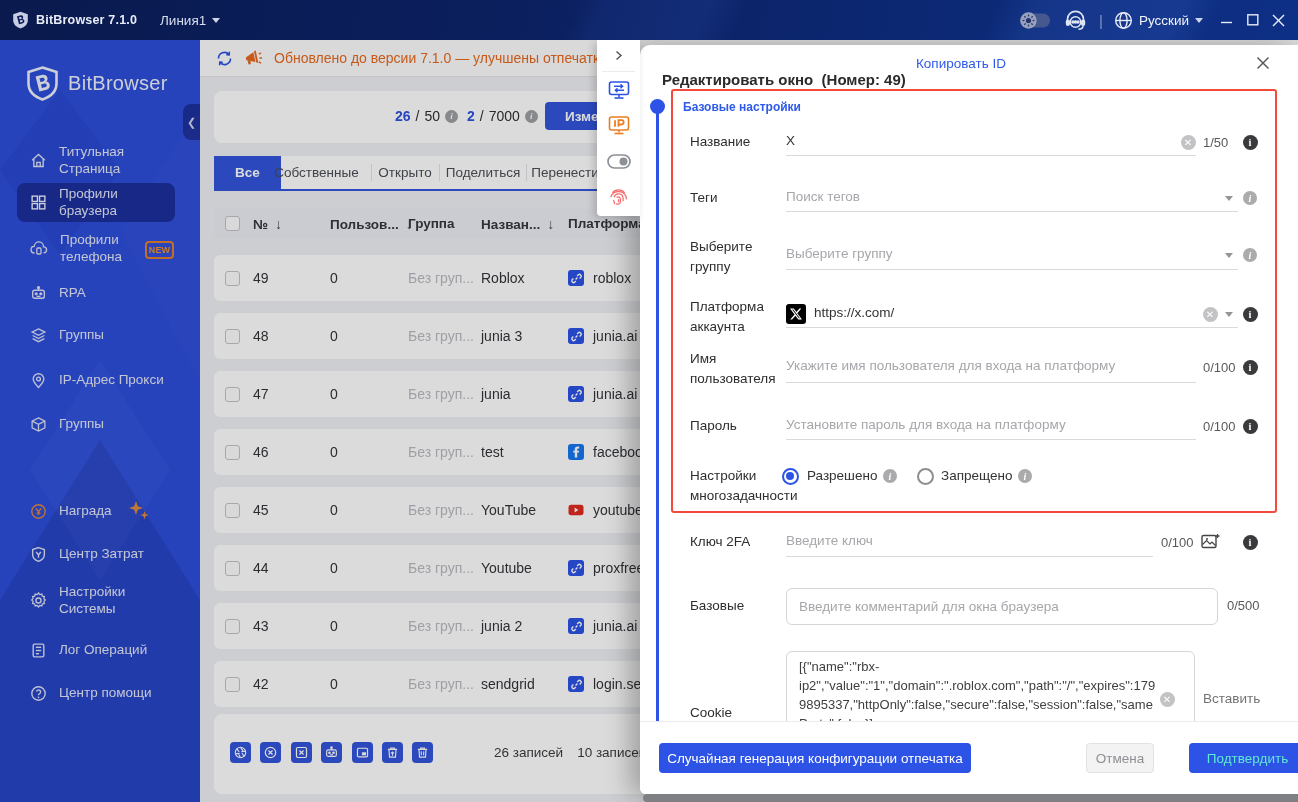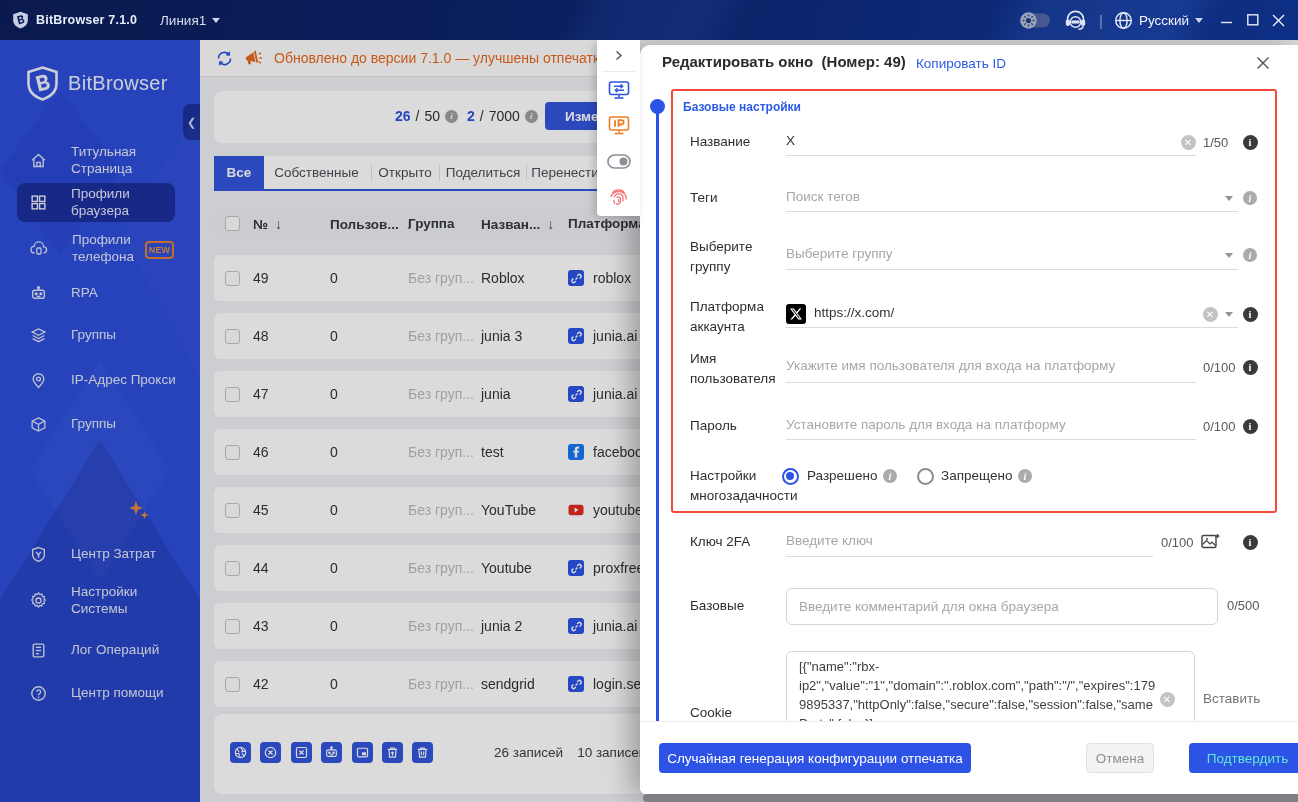--- a/index.html
+++ b/index.html
@@ -30,21 +30,21 @@
 
 
 #sidebar { position:absolute; left:0; top:40px; width:200px; height:762px; z-index:10;
   background:#2e4edb; overflow:hidden; color:#e3e7f7; }
 #sidebar svg.pattern { position:absolute; left:0; top:0; }
 #sb-brand { position:absolute; left:26px; top:26px; display:flex; align-items:center; gap:9px; }
 #sb-brand .brand-text { font-size:20px; font-weight:400; color:#eef1fb; letter-spacing:0.3px; }
 #sb-collapse { position:absolute; left:183px; top:64px; width:17px; height:36px; background:rgba(16,28,110,0.55);
   border-radius:8px 0 0 8px; display:flex; align-items:center; justify-content:center; }
 #sb-collapse span { color:#cdd5f0; font-size:11px; }
-.sb-item { position:absolute; left:17px; width:170px; display:flex; align-items:center; gap:24px; padding-left:13px; }
+.sb-item { position:absolute; left:17px; width:170px; display:flex; align-items:center; gap:12px; padding-left:13px; }
 .sb-item .lbl { font-size:13.5px; line-height:16.5px; white-space:pre-line; }
 .sb-item.active-pill { background:#1b2f9e; border-radius:8px; width:158px; }
 .sb-new { position:absolute; left:145px; top:201px; width:29px; height:18px; border:2px solid #e08030; border-radius:4px;
   color:#e89040; font-size:9px; font-weight:bold; display:flex; align-items:center; justify-content:center; letter-spacing:0.2px;}
 .sb-spark { position:absolute; left:127px; top:459px; }
 
 
 #main { position:absolute; left:200px; top:40px; width:1098px; height:762px; z-index:5; background:#eef0f4; }
 #notif { position:absolute; left:0; top:0; width:1098px; height:37px; background:#fdfdfd; border-bottom:1px solid #e4e4e6;
   display:flex; align-items:center; }
@@ -95,21 +95,21 @@
 #sidepanel { position:absolute; left:597px; top:40px; width:43px; height:176px; background:#fff; z-index:120;
   box-shadow:-3px 3px 8px rgba(0,0,0,0.18); border-radius:0 0 0 4px; }
 #sidepanel .sp-item { position:absolute; left:0; width:43px; display:flex; align-items:center; justify-content:center; }
 #sp-divider { position:absolute; left:5px; top:31px; width:33px; height:1px; background:#ebebeb; }
 
 
 #modal { position:absolute; left:640px; top:45px; width:658px; height:757px; z-index:100; }
 #modal-white { position:absolute; left:0; top:0; width:658px; height:749px; background:#fff; border-radius:10px 0 0 6px;
   box-shadow:-10px 2px 26px rgba(0,0,0,0.28); }
 #modal-hscroll { position:absolute; left:3px; top:749px; width:655px; height:8px; background:#7e8084; border-radius:4px 0 0 4px; }
-#m-title { position:absolute; left:22px; top:8px; font-size:15px; font-weight:bold; color:#2b2b2e; white-space:pre; }
+#m-title { position:absolute; left:22px; top:26px; font-size:15px; font-weight:bold; color:#2b2b2e; white-space:pre; }
 #m-copy { position:absolute; left:276px; top:11px; font-size:13.5px; color:#2d5ae8; }
 #m-close { position:absolute; left:612px; top:7px; width:22px; height:22px; color:#4f5256; font-size:17px; display:flex; align-items:center; justify-content:center; }
 #m-dot { position:absolute; left:10px; top:53.5px; width:15px; height:15px; border-radius:50%; background:#2d53e6; }
 #m-line { position:absolute; left:16px; top:66px; width:2.5px; height:611px; background:#2d53e6; }
 #m-redbox { position:absolute; left:31px; top:44px; width:606px; height:424px; border:2.5px solid #f5493d; border-radius:3px; }
 #m-section { position:absolute; left:43px; top:55px; font-size:12px; font-weight:bold; color:#2d5ae8; }
 #cookie-text { position:absolute; left:12px; top:5px; width:358px; font-size:13px; line-height:19px; color:#3f3f42; overflow-wrap:break-word; word-wrap:break-word; }
 .f-label { position:absolute; left:50px; width:100px; font-size:13.5px; color:#2e2e31; white-space:pre-line; line-height:20px; }
 .f-input { position:absolute; left:146px; font-size:13.5px; color:#333; }
 .f-ph { color:#a6a7ab; }
@@ -283,20 +283,29 @@
       <span class="lbl">IP-Адрес Прокси</span>
     </div>
     <div class="sb-item" style="top:366px;height:36px">
       <svg width="17" height="17" viewBox="0 0 16 16" fill="none" stroke="#dce1f4" stroke-width="1.2">
         <path d="M8 1.8 L14 4.8 V11.2 L8 14.2 L2 11.2 V4.8 Z"></path>
           <path d="M2 4.8 L8 7.8 L14 4.8"></path>
           <line x1="8" y1="7.8" x2="8" y2="14.2"></line>
       </svg>
       <span class="lbl">Группы</span>
     </div>
+    <div class="sb-item" style="top:453px;height:36px">
+      <svg width="17" height="17" viewBox="0 0 16 16" fill="none" stroke="#e0873c" stroke-width="1.3">
+        <circle cx="8" cy="8" r="6.3"></circle>
+          <path d="M5.6 5.2 L8 8.2 L10.4 5.2"></path>
+          <line x1="8" y1="8.2" x2="8" y2="11.4"></line>
+          <line x1="6.2" y1="9.4" x2="9.8" y2="9.4"></line>
+      </svg>
+      <span class="lbl">Награда</span>
+    </div>
     <div class="sb-item" style="top:496px;height:36px">
       <svg width="17" height="17" viewBox="0 0 16 16" fill="none" stroke="#dce1f4" stroke-width="1.3">
         <path d="M8 1.5 L13.5 3.4 V8 C13.5 11.2 11.2 13.3 8 14.5 C4.8 13.3 2.5 11.2 2.5 8 V3.4 Z"></path>
           <path d="M5.8 5.5 L8 8.5 L10.2 5.5 M8 8.5 V11"></path>
       </svg>
       <span class="lbl">Центр Затрат</span>
     </div>
     <div class="sb-item" style="top:540px;height:41px">
       <svg width="17" height="17" viewBox="0 0 16 16" fill="none" stroke="#dce1f4" stroke-width="1.3">
         <path d="M8 1.5 L9.3 3.2 L11.4 2.7 L11.9 4.8 L14 5.3 L13.5 7.4 L15 8.8 L13.5 10.2 L14 12.3 L11.9 12.8 L11.4 14.9 L9.3 14.4 L8 16 L6.7 14.4 L4.6 14.9 L4.1 12.8 L2 12.3 L2.5 10.2 L1 8.8 L2.5 7.4 L2 5.3 L4.1 4.8 L4.6 2.7 L6.7 3.2 Z" transform="scale(0.92) translate(0.7,-0.6)"></path>
@@ -357,21 +366,21 @@
       <div class="cnt" id="cnt2">
         <b>2</b>
           <span>/</span>
           <span>7000</span>
         <span class="info-sm">i</span>
       </div>
       <button id="edit-btn">Изменить</button>
     </div>
 
     <div class="card" id="tabstrip">
-      <div class="tab active" style="left:0;width:50px">Все</div>
+      <div class="tab active" style="left:0;width:67px">Все</div>
       <div class="tab" style="left:57px;width:91px">Собственные</div>
       <div class="tab" style="left:166px;width:50px">Открыто</div>
       <div class="tab" style="left:234px;width:70px">Поделиться</div>
       <div class="tab" style="left:318px;width:66px">Перенести</div>
       <div class="tab-sep" style="left:157px"></div>
       <div class="tab-sep" style="left:225px"></div>
       <div class="tab-sep" style="left:311.5px"></div>
       <div class="tab-sep" style="left:395px"></div>
     </div>
 

